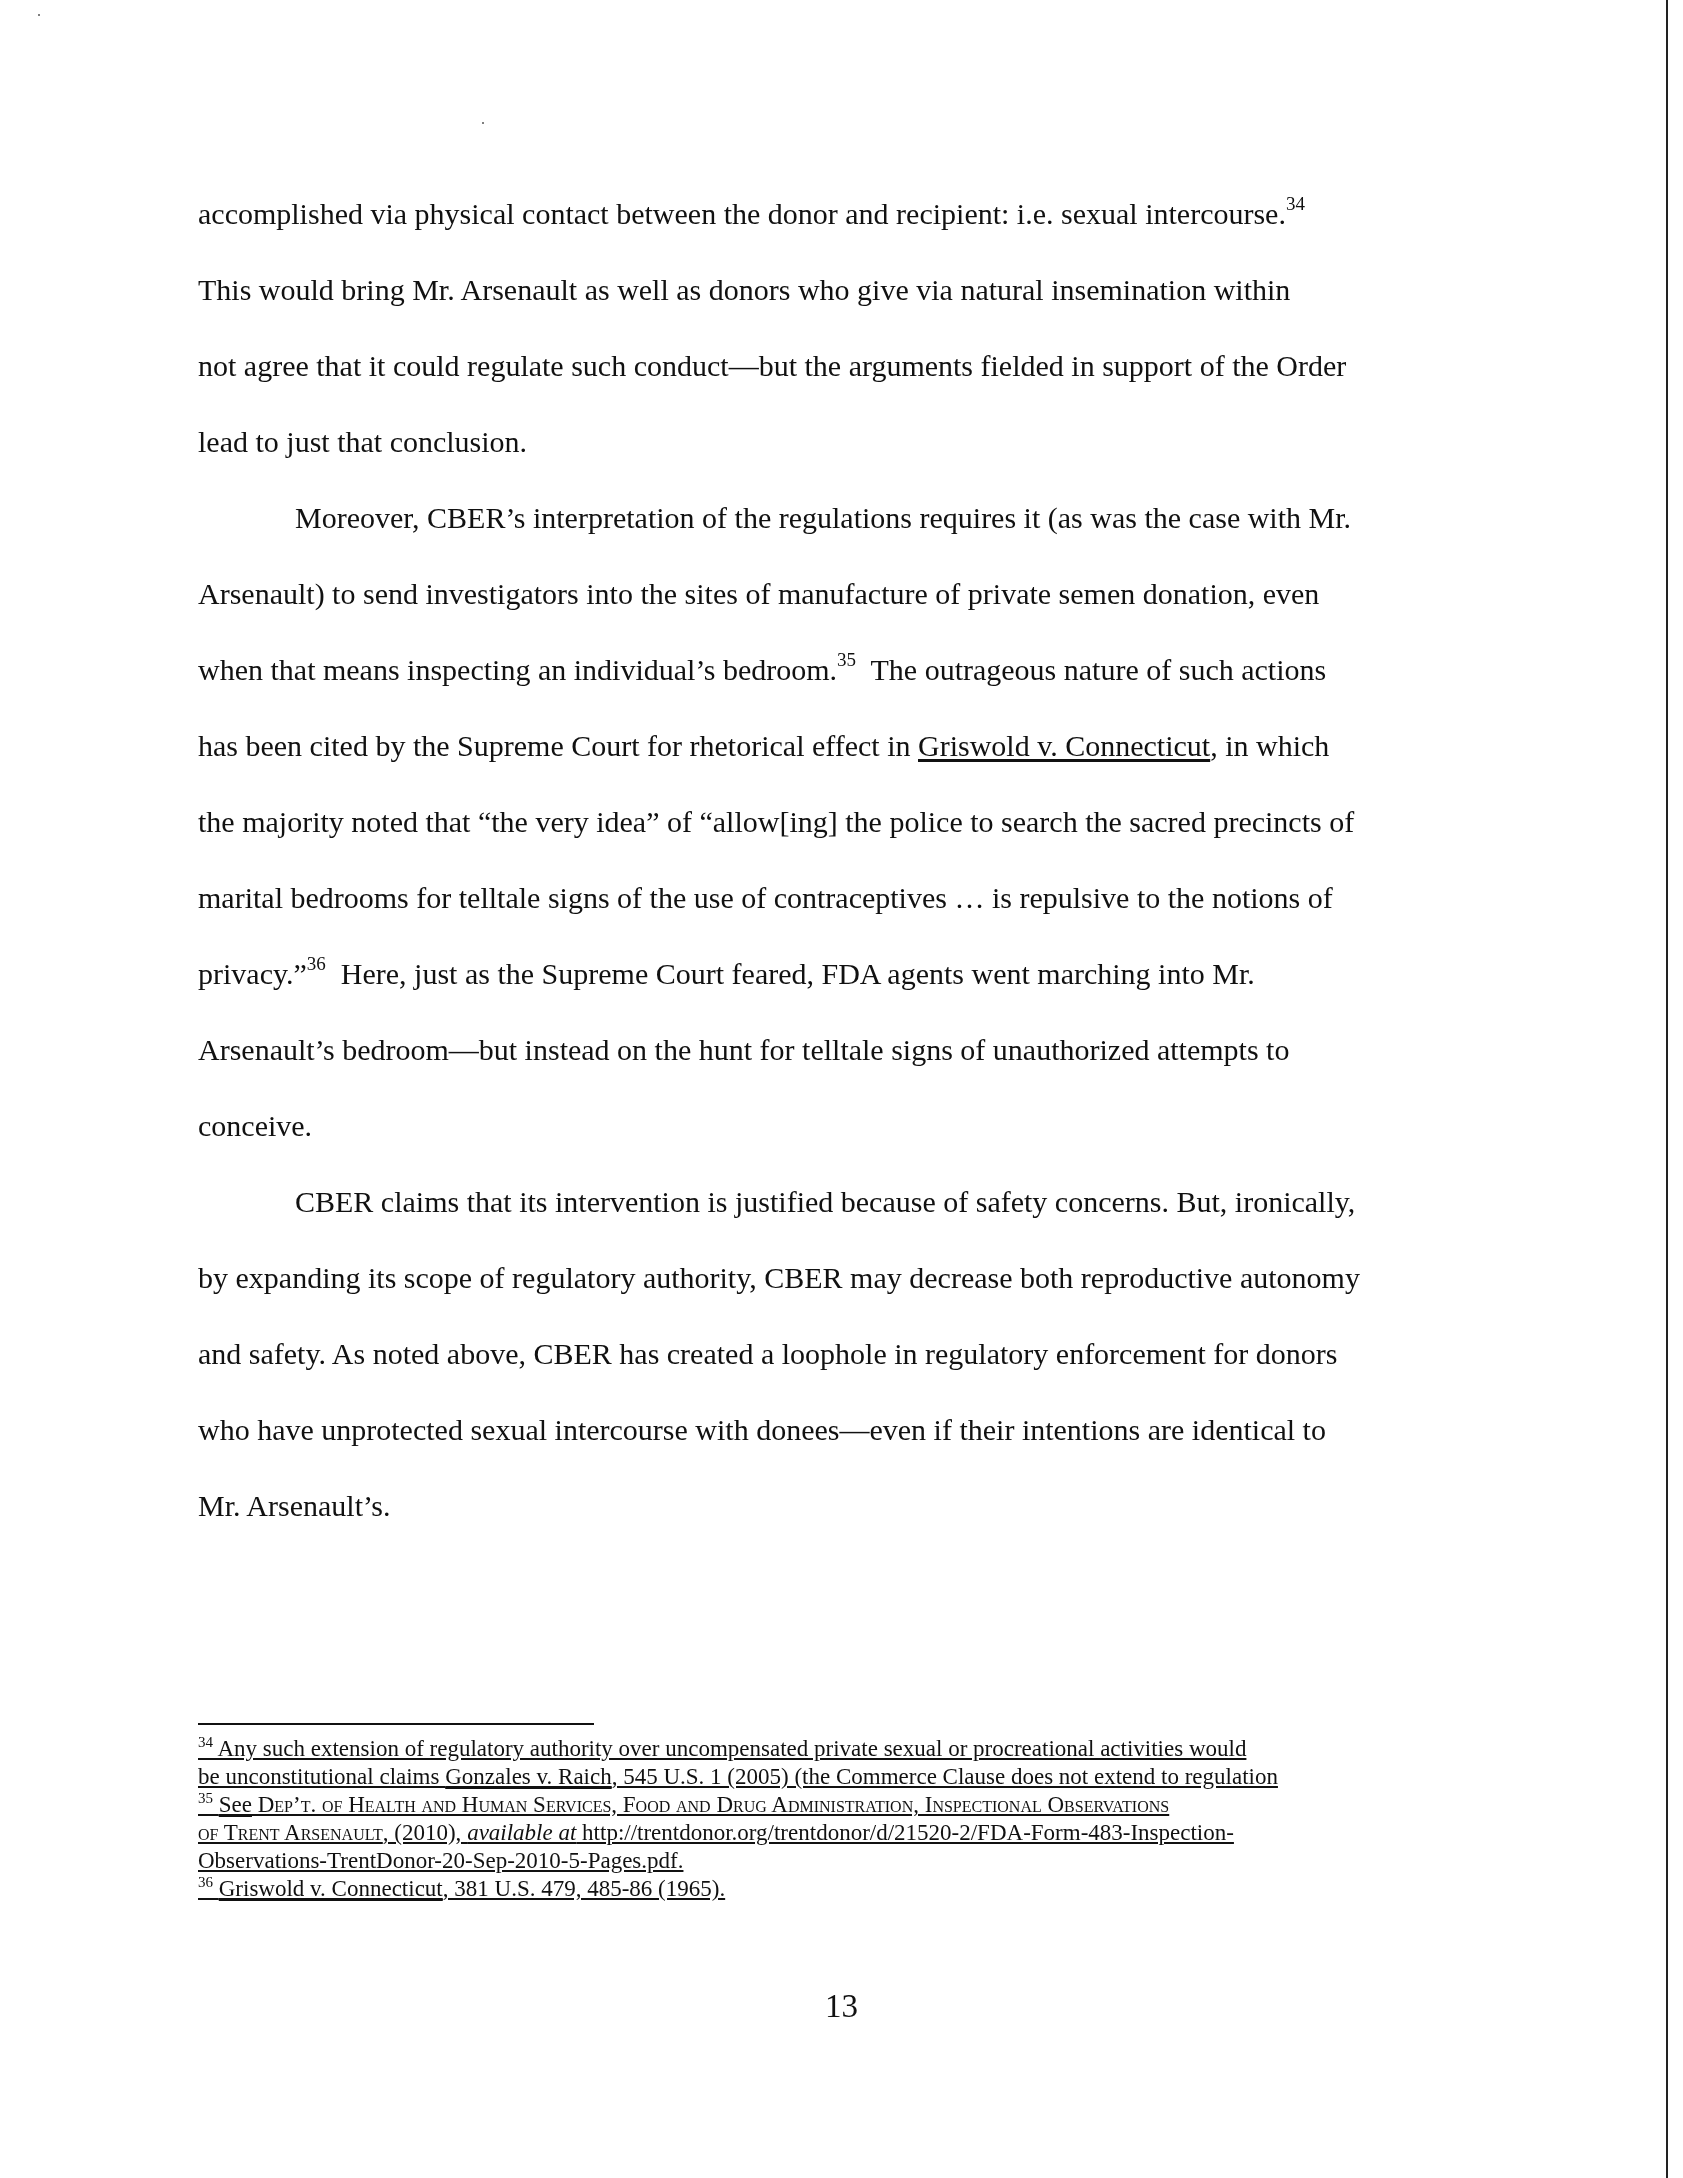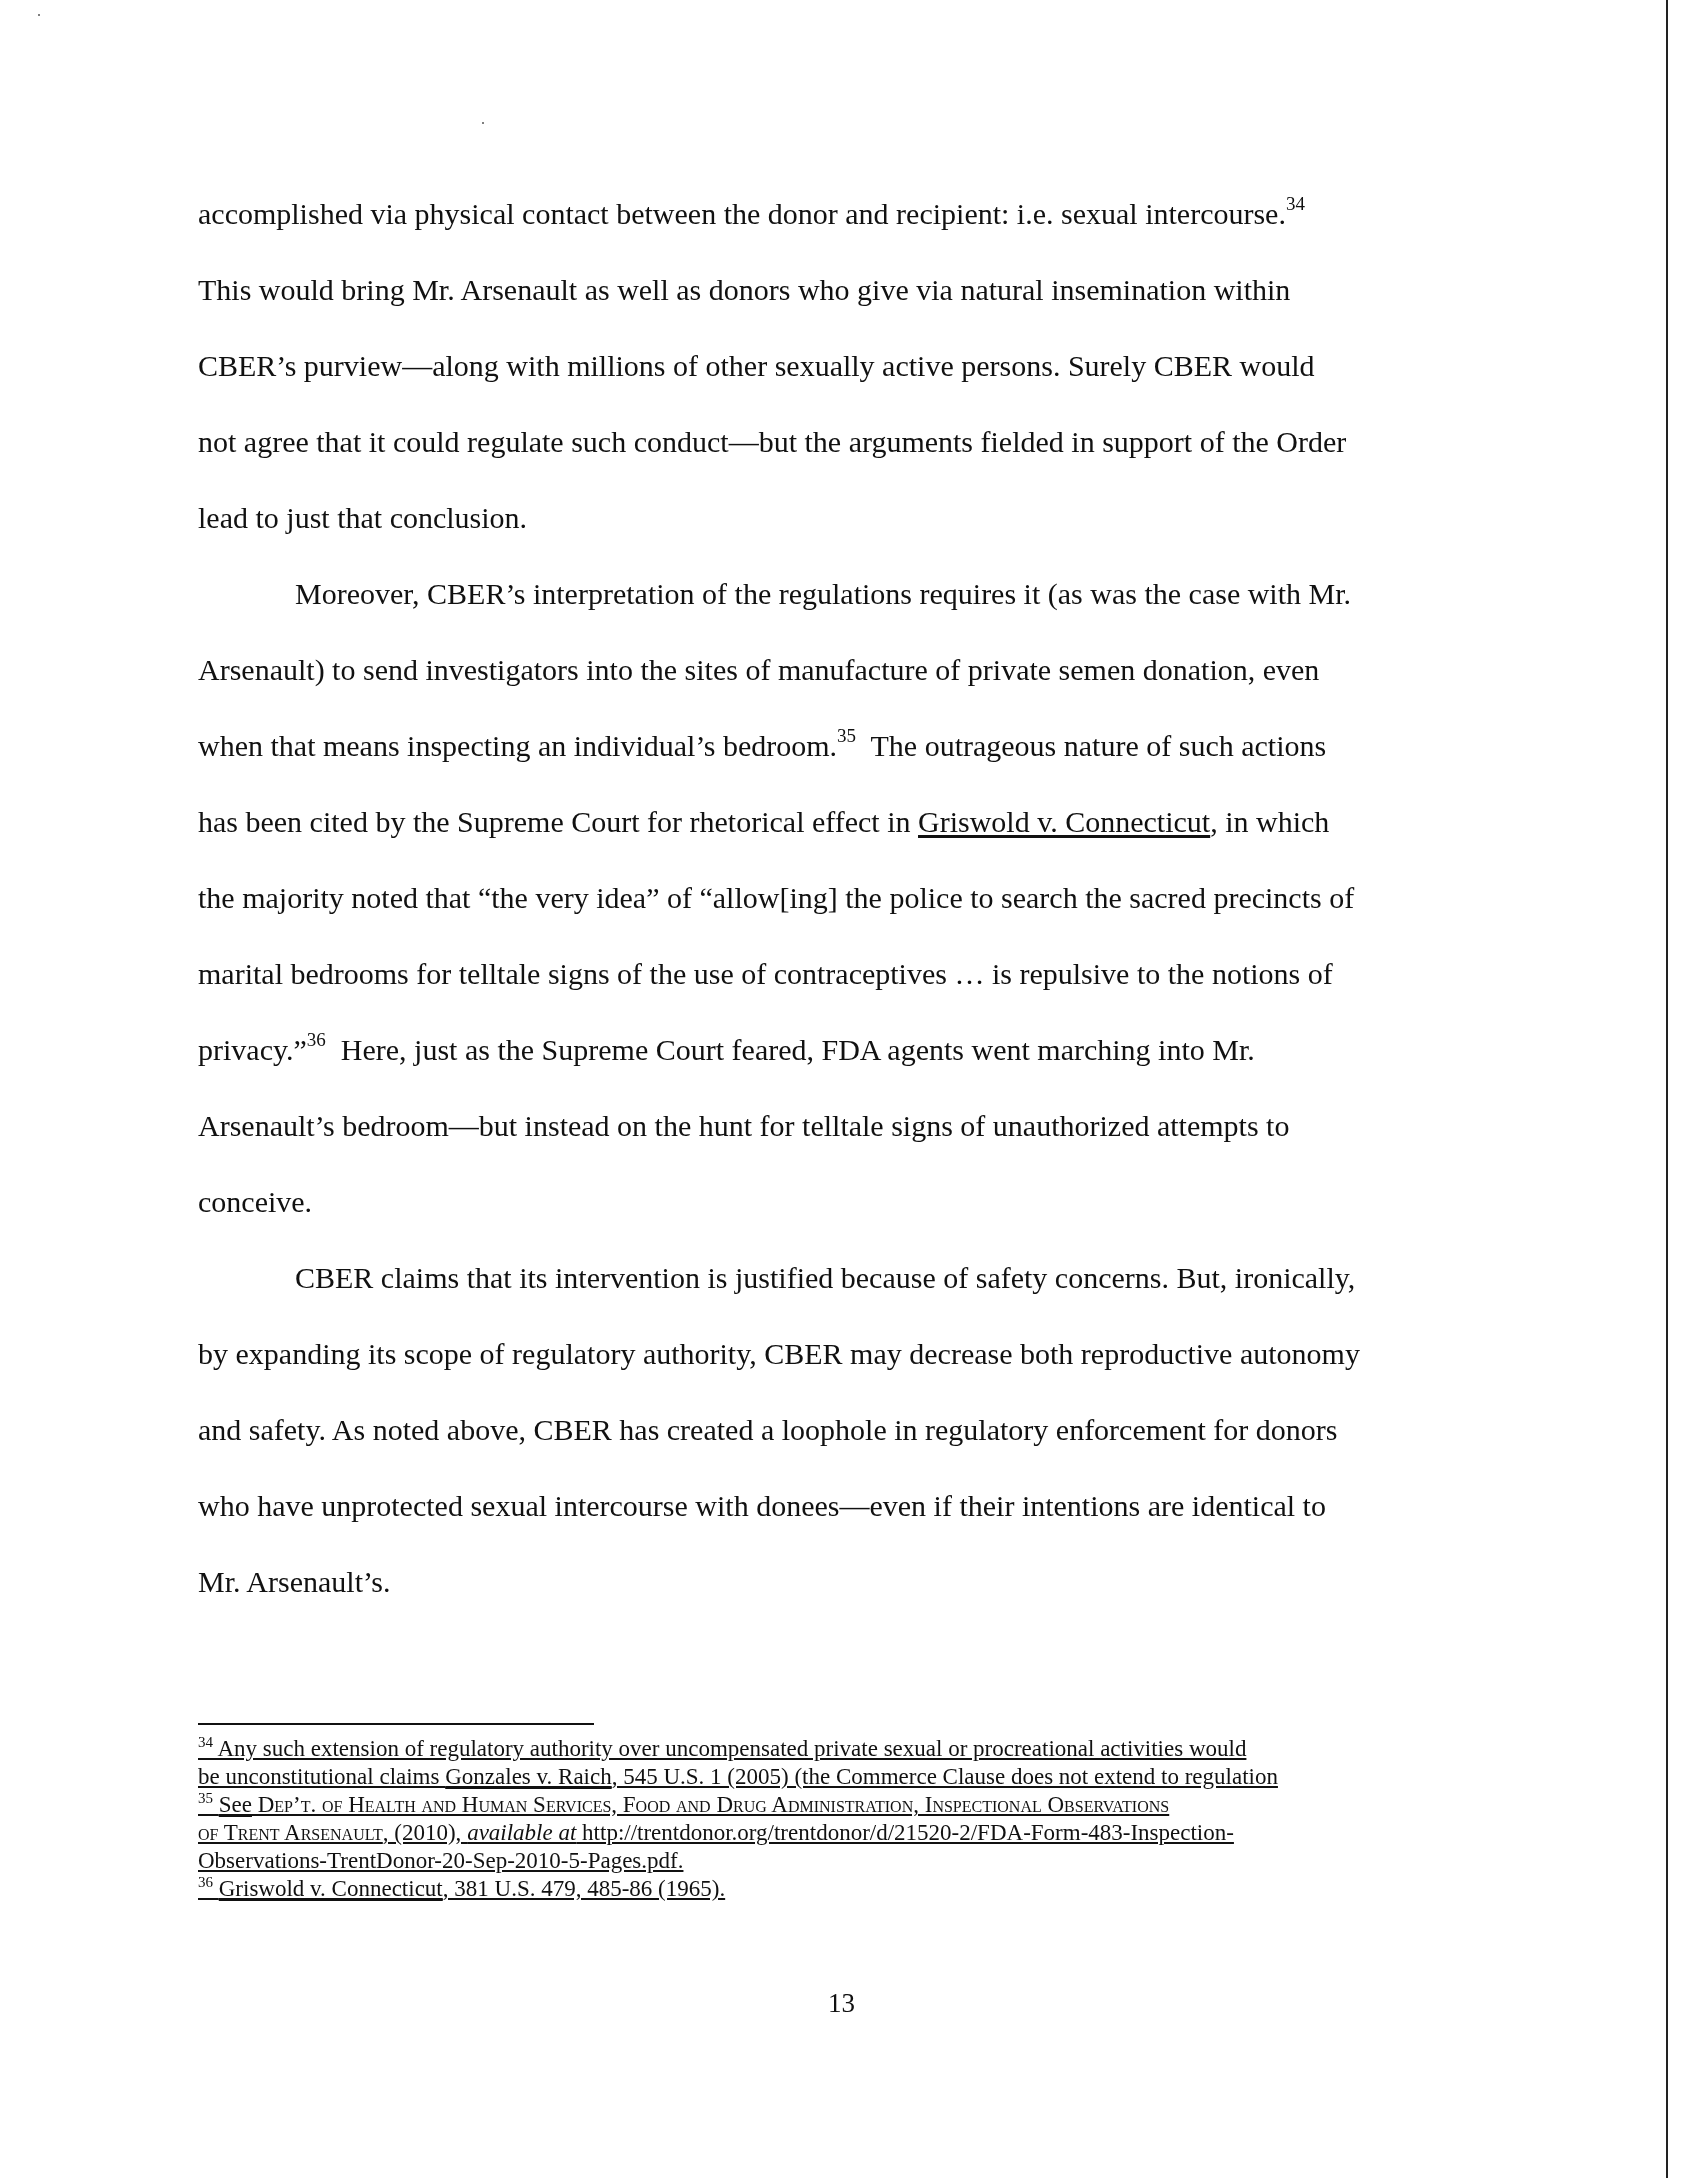--- a/index.html
+++ b/index.html
@@ -12,34 +12,33 @@
                font-size:30px; line-height:76px; }
   .line { display:block; white-space:nowrap; height:76px; }
   .indent { padding-left:97px; }
   sup { font-size:19px; line-height:0; vertical-align:14px; }
   u { text-decoration:underline; text-underline-offset:3px; }
   .fn-rule { position:absolute; left:198px; top:1723px; width:396px; height:2px; background:#111; }
   .footnotes { position:absolute; left:198px; top:1735px; width:1287px; font-size:23px; line-height:28px;text-decoration:underline; }
   .fn-line { display:block; white-space:nowrap; }
   .fn sup { font-size:15px; vertical-align:9px; }
   .sc { font-variant:small-caps; }
-  .page-num { position:absolute; left:0; width:1683px; top:1988px; text-align:center; font-size:27px; }
+  .page-num { position:absolute; left:0; width:1683px; top:1988px; text-align:center; font-size:33px; }
 </style>
 </head>
 <body>
 
 <div class="page">
   <div class="right-border"></div>
   <div class="speck" style="left:38px;top:14px;"></div>
   <div class="speck" style="left:482px;top:122px;"></div>
 
   <div class="body-text">
     <span class="line"><span>accomplished via physical contact between the donor and recipient: i.e. sexual intercourse.</span><sup>34</sup></span>
     <span class="line">This would bring Mr. Arsenault as well as donors who give via natural insemination within</span>
-    <span class="line">CBER’s purview—along with millions of other sexually active persons.  Surely CBER would</span>
     <span class="line">not agree that it could regulate such conduct—but the arguments fielded in support of the Order</span>
     <span class="line">lead to just that conclusion.</span>
     <span class="line indent">Moreover, CBER’s interpretation of the regulations requires it (as was the case with Mr.</span>
     <span class="line">Arsenault) to send investigators into the sites of manufacture of private semen donation, even</span>
     <span class="line"><span>when that means inspecting an individual’s bedroom.</span><sup>35</sup><span style="white-space:pre">  The outrageous nature of such actions</span></span>
     <span class="line"><span>has been cited by the Supreme Court for rhetorical effect in </span><u>Griswold v. Connecticut</u><span>, in which</span></span>
     <span class="line">the majority noted that “the very idea” of “allow[ing] the police to search the sacred precincts of</span>
     <span class="line">marital bedrooms for telltale signs of the use of contraceptives … is repulsive to the notions of</span>
     <span class="line"><span>privacy.”</span><sup>36</sup><span style="white-space:pre">  Here, just as the Supreme Court feared, FDA agents went marching into Mr.</span></span>
     <span class="line">Arsenault’s bedroom—but instead on the hunt for telltale signs of unauthorized attempts to</span>

